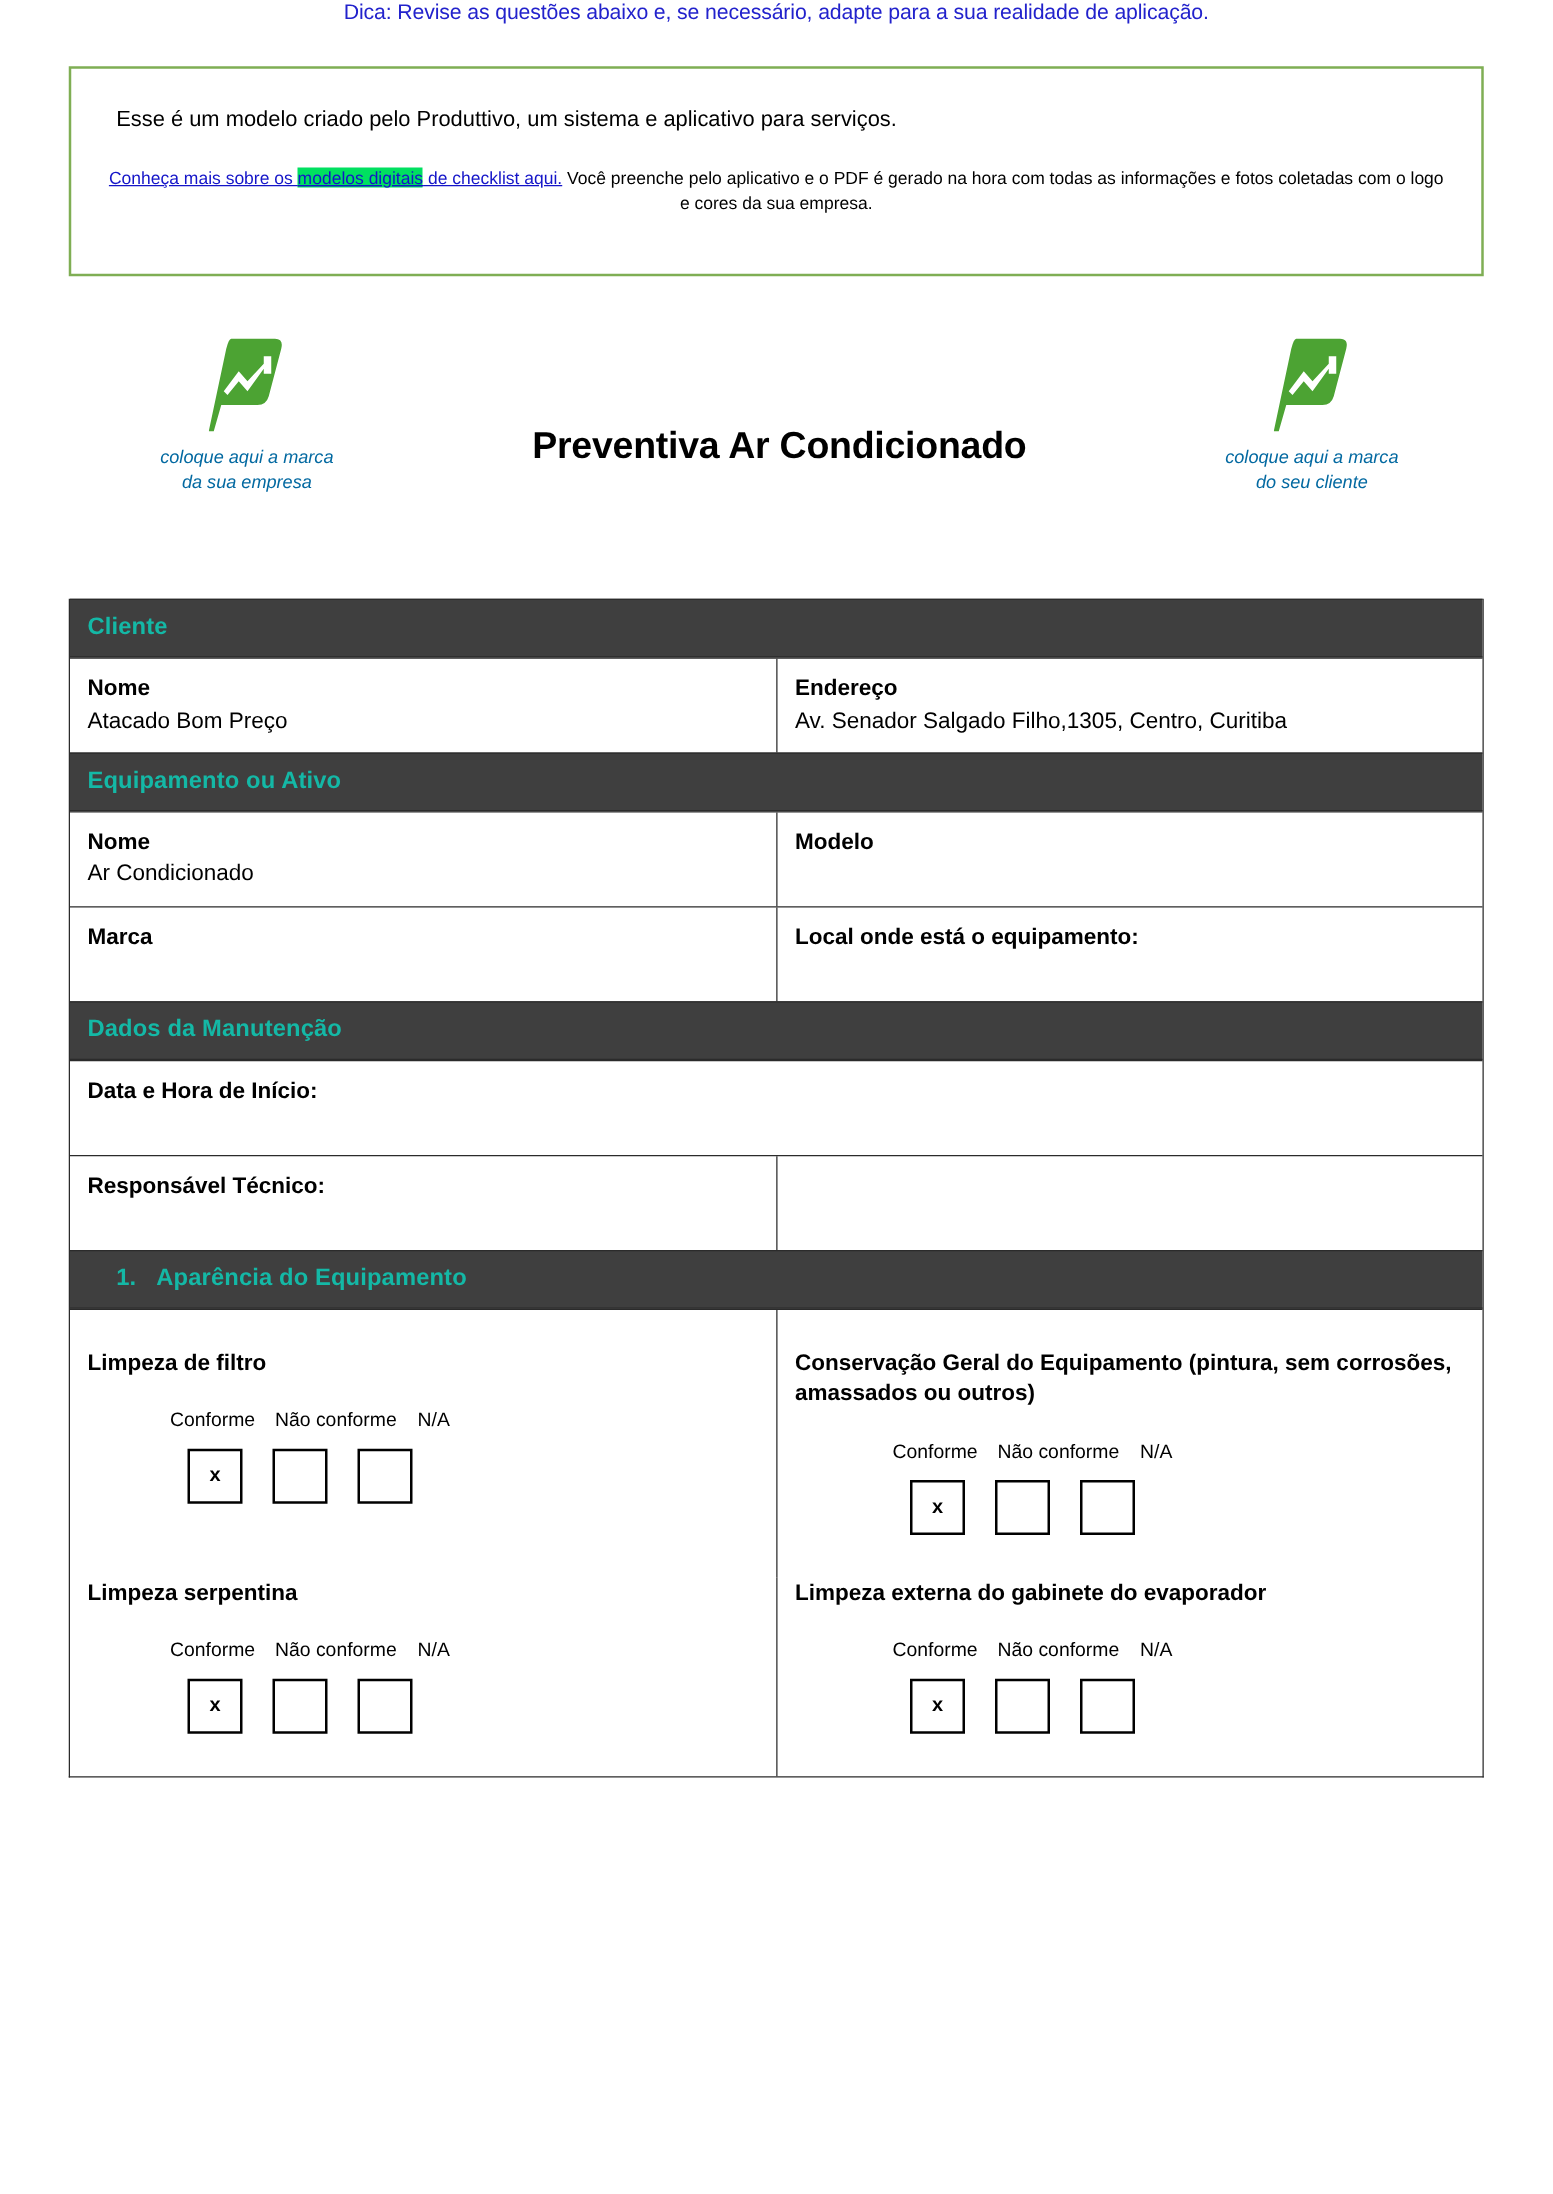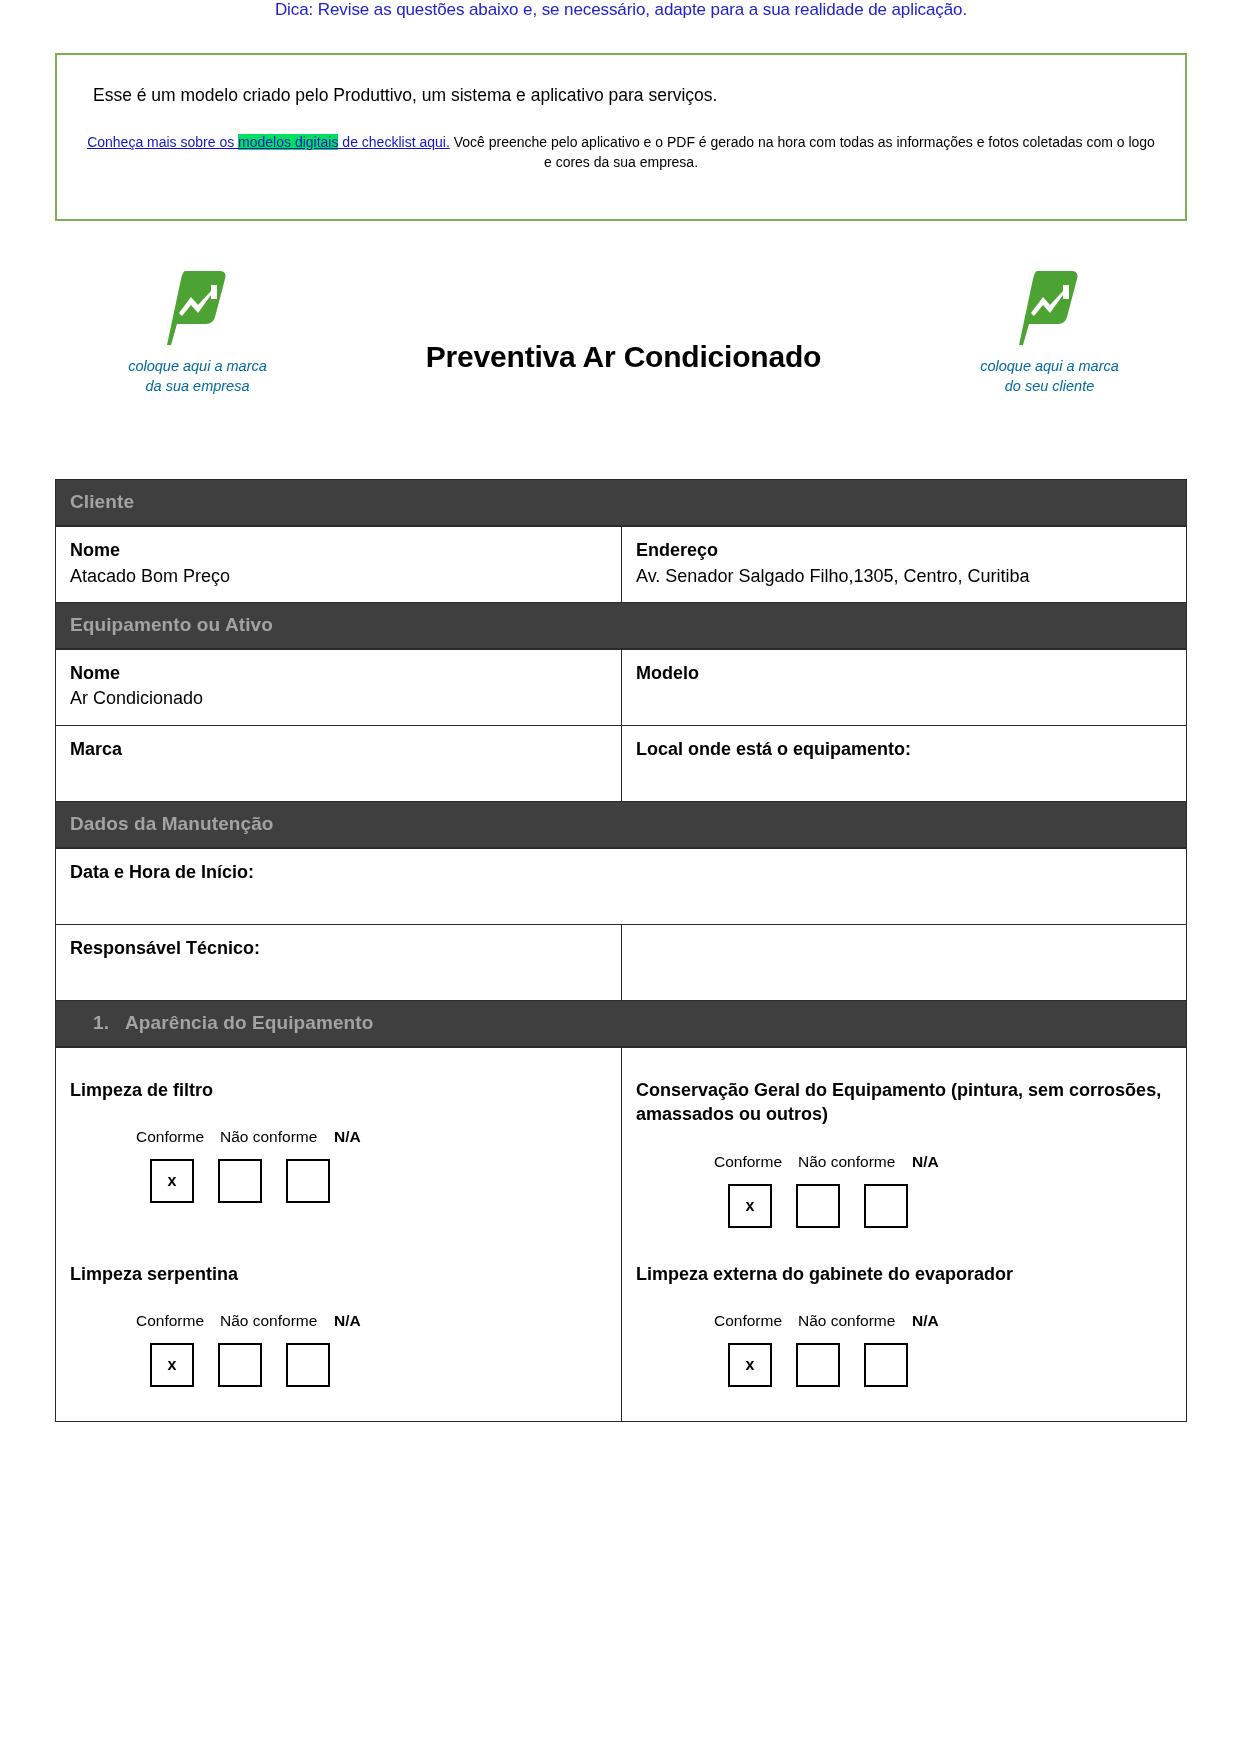--- a/index.html
+++ b/index.html
@@ -84,21 +84,21 @@
   }
 
   
   .sheet {
     margin: 83px 55px 0 55px;
     border: 1px solid #2b2b2b;
     border-top: none;
   }
   .band {
     background: #3f3f3f;
-    color: #a3a3a3;
+    color: #14b8a6;
     font-weight: bold;
     font-size: 19px;
     padding: 11px 14px 12px 14px;
     border-top: 1px solid #2b2b2b;
     border-bottom: 1px solid #2b2b2b;
     letter-spacing: 0.1px;
   }
   .band.numbered { padding-left: 37px; }
   .band.numbered .num { margin-right: 16px; }
 
@@ -141,21 +141,21 @@
   }
   .opt-labels {
     display: flex;
     font-size: 15.5px;
     padding-left: 66px;
     gap: 8px;
   }
   .opt-labels span { display: inline-block; }
   .opt-l1 { width: 76px; }
   .opt-l2 { width: 106px; }
-  .opt-l3 { width: 40px; font-weight: bold; }
+  .opt-l3 { width: 40px; }
   .boxes {
     display: flex;
     gap: 24px;
     margin-top: 13px;
     padding-left: 80px;
   }
   .box {
     width: 44px;
     height: 44px;
     border: 2px solid #000000;

